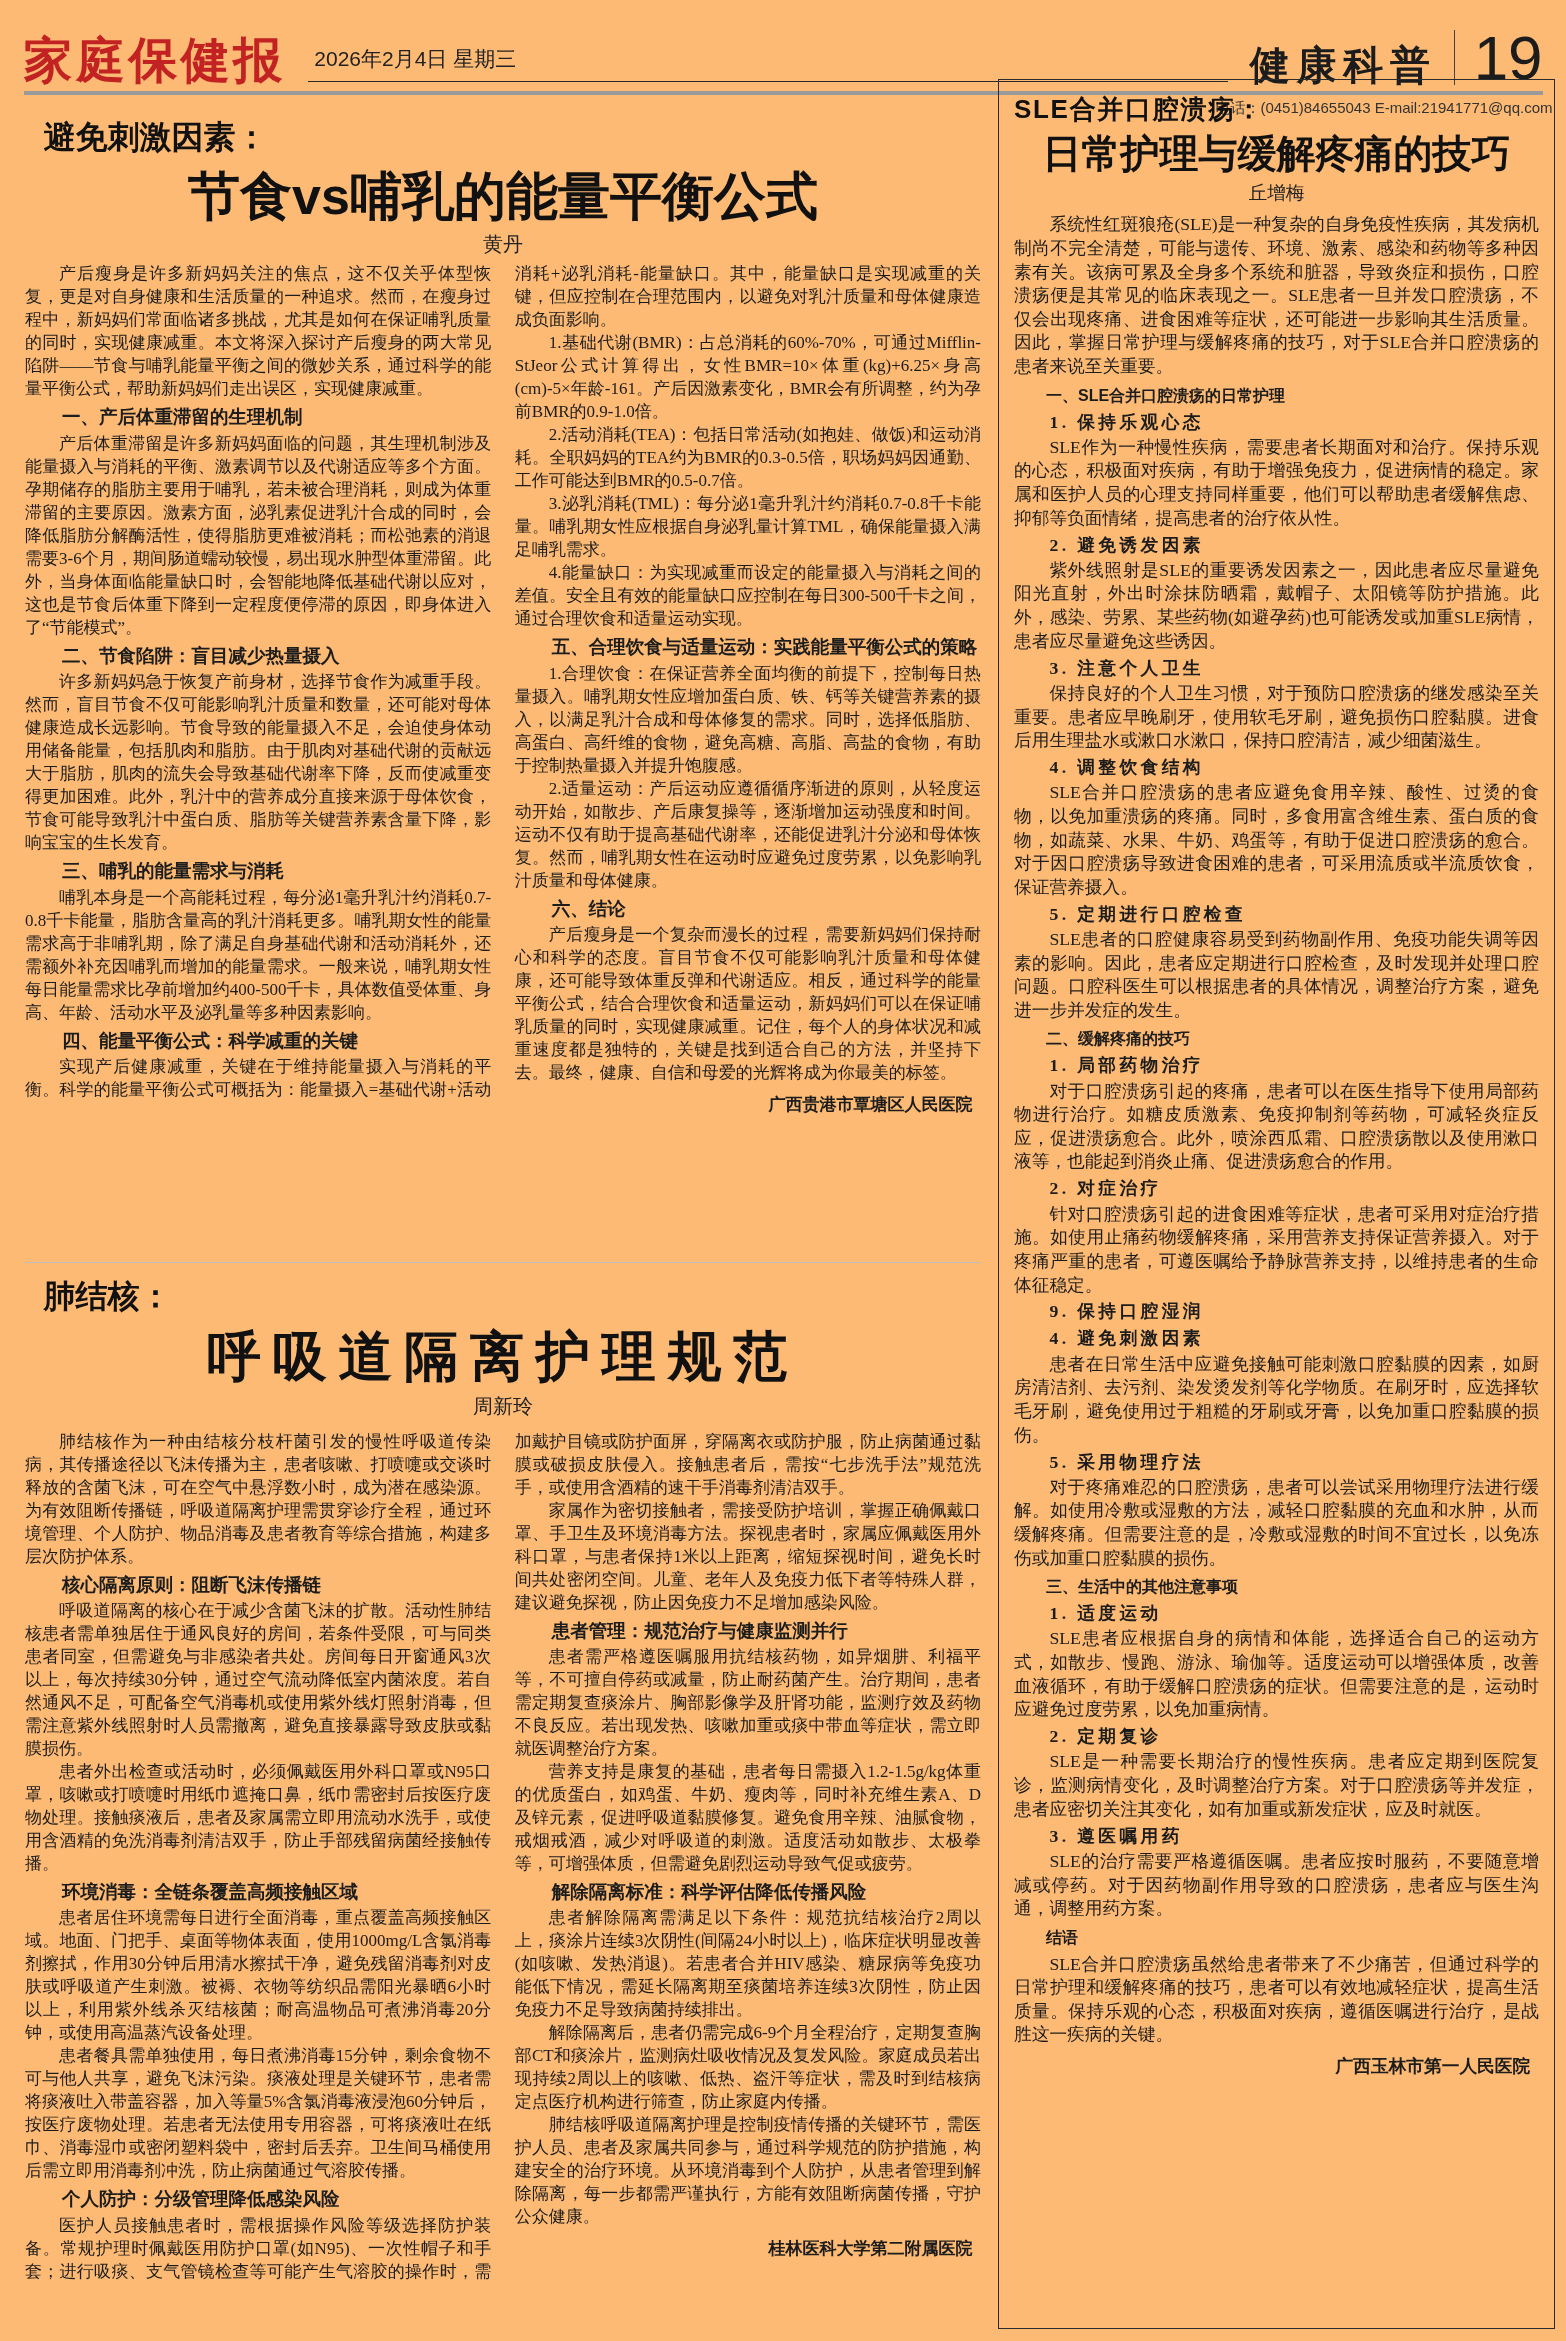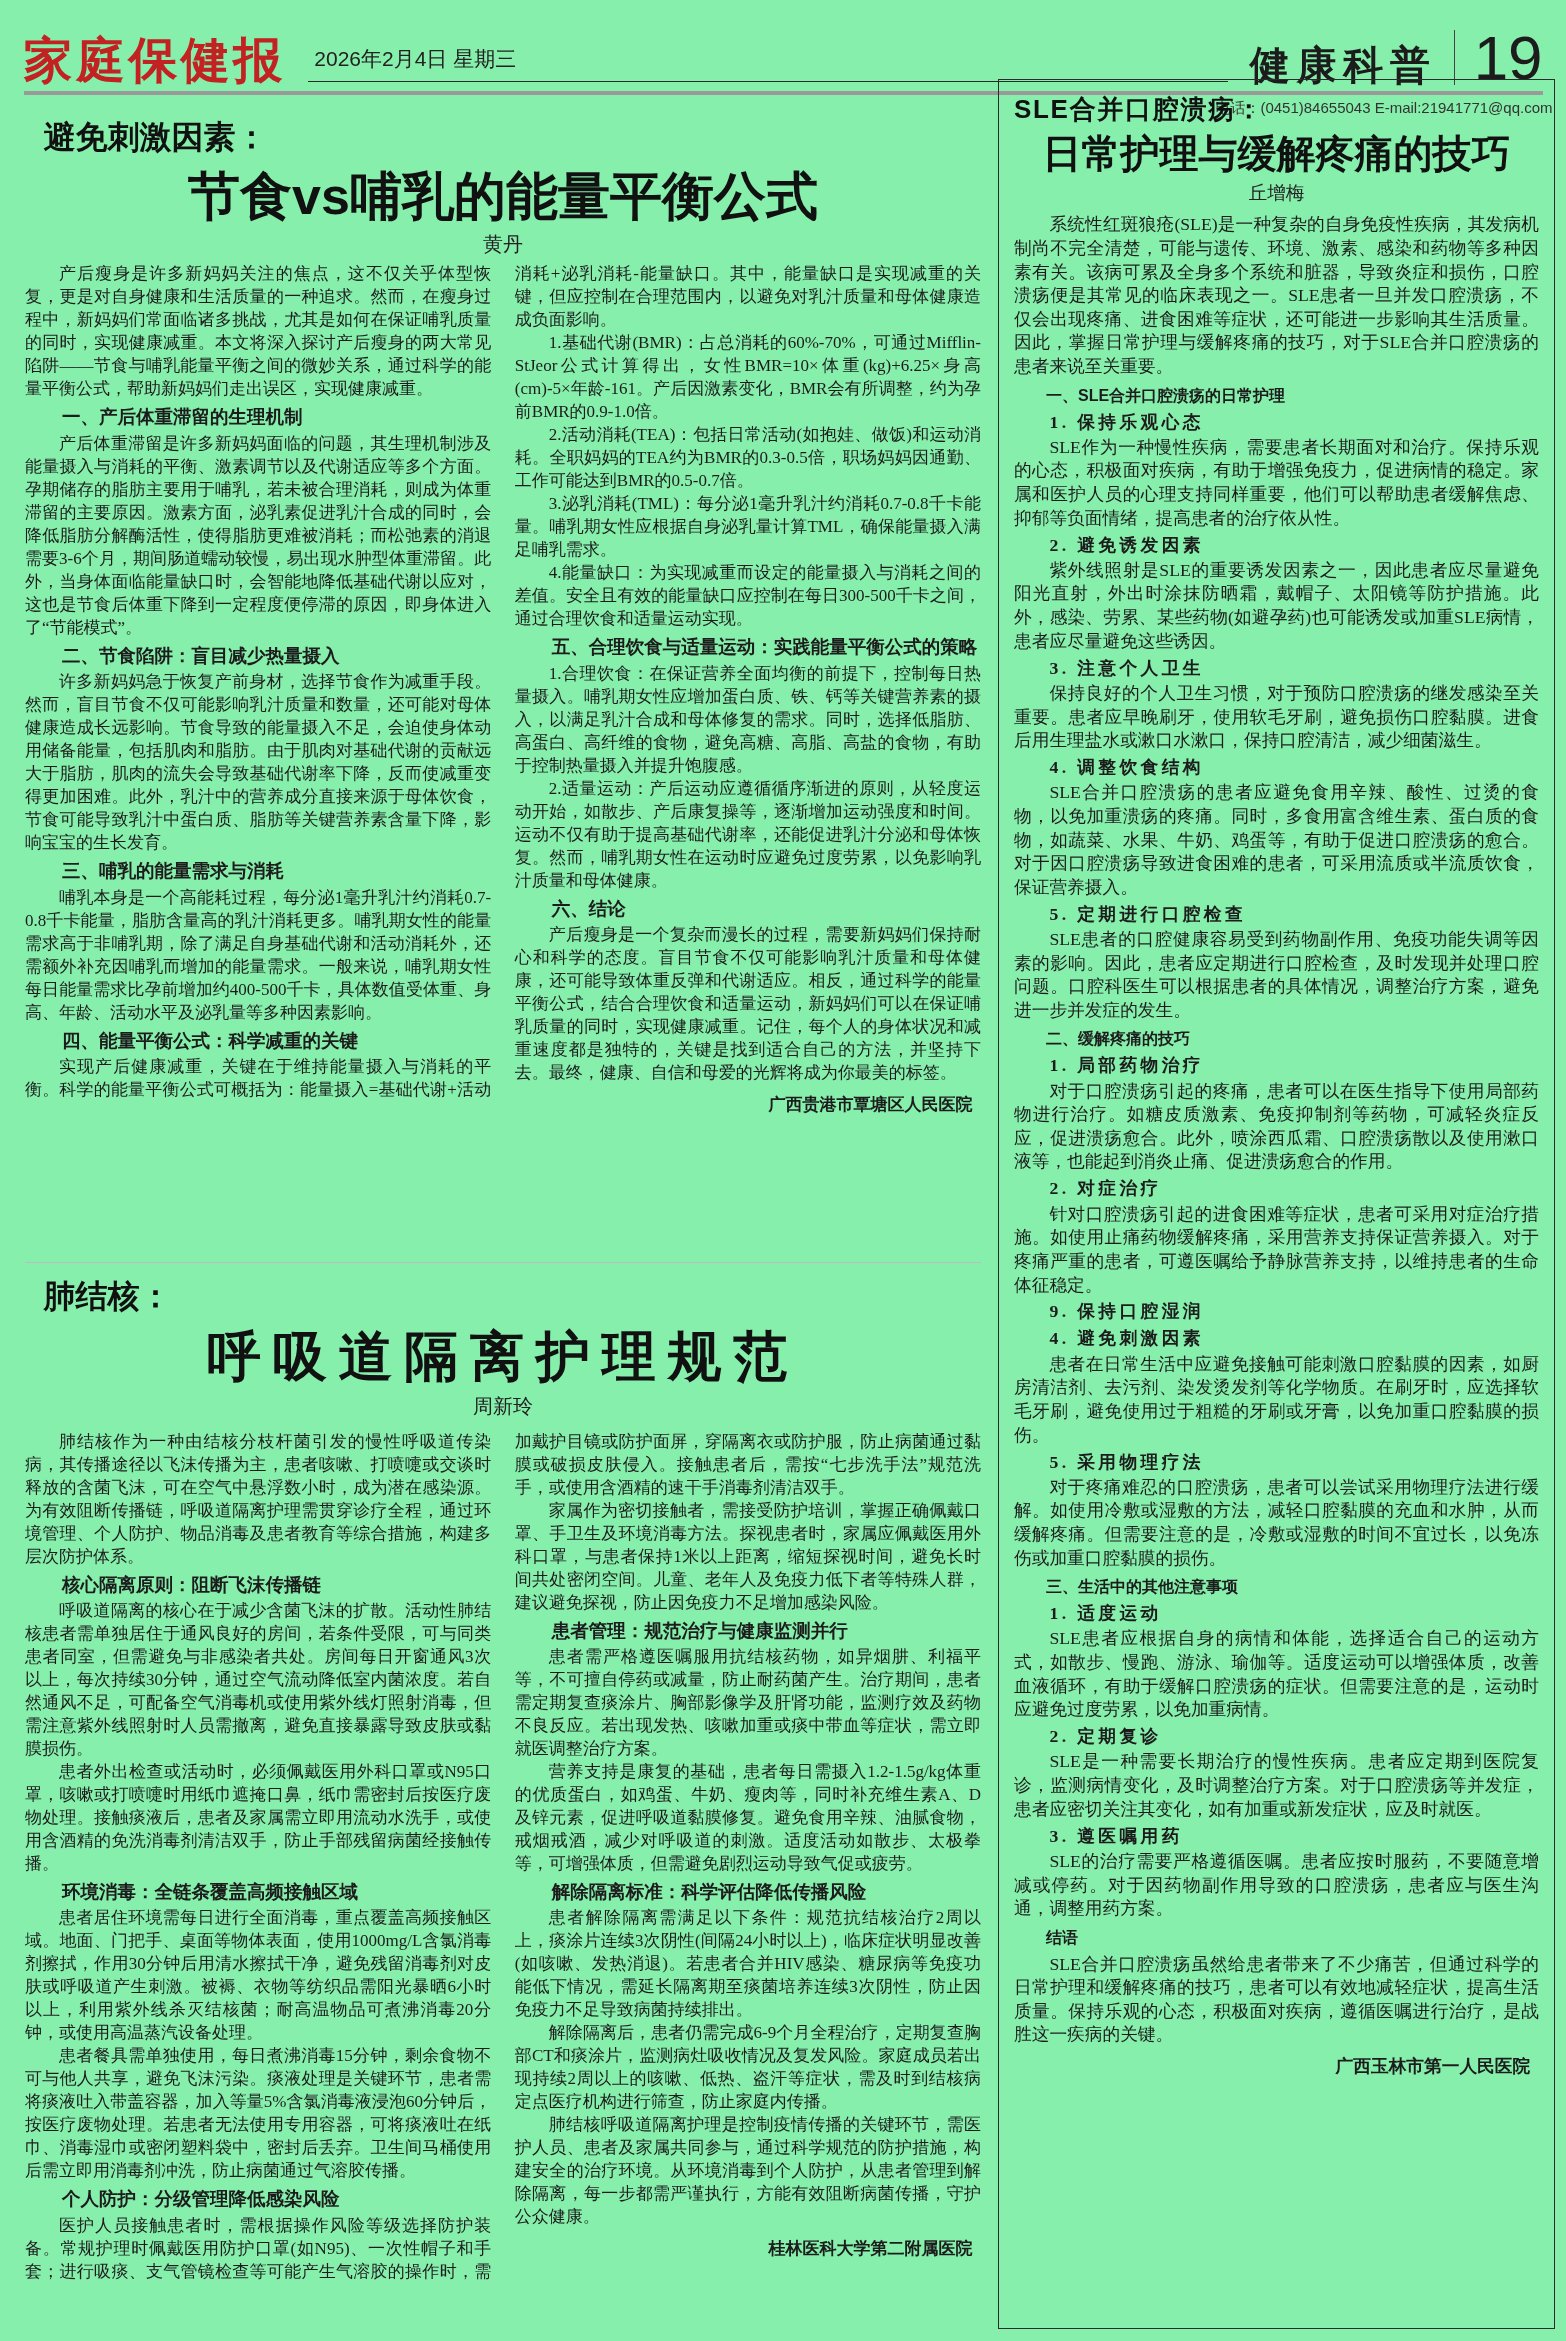--- a/index.html
+++ b/index.html
@@ -1,16 +1,16 @@
 <!DOCTYPE html>
 <html style="font-size:13.5px"><head>
 <meta charset="utf-8">
 <style>
   html,body{margin:0;padding:0;background:#d8d8d4;}
-  .page{position:relative;width:1566px;height:2342px;background:#86efac;margin:0 auto;overflow:hidden;
+  .page{position:relative;width:1566px;height:2342px;background:#fdba74;margin:0 auto;overflow:hidden;
         font-family:"Liberation Serif","DejaVu Serif",serif;color:#1c1c1c;}
   
   .header{position:absolute;left:23.6px;top:8.4px;width:1519px;height:77px;display:flex;align-items:flex-end;}
   .masthead{font-size:49px;font-weight:900;color:#c22222;letter-spacing:3.4px;line-height:1;
             font-family:"Liberation Serif","DejaVu Serif",serif;white-space:nowrap;}
   .date-wrap{flex:1;margin:0 22px 3.4px 22px;border-bottom:1.7px solid #2a2a2a;padding:0 3.4px 8.4px 6.7px;
              font-size:21px;color:#222;font-family:Liberation Sans, sans-serif;white-space:nowrap;}
   .section-name{font-size:40px;font-weight:700;letter-spacing:6.7px;line-height:1;white-space:nowrap;
                 font-family:"Liberation Sans","DejaVu Sans",sans-serif;margin-right:17px;}
   .page-num{font-size:62px;line-height:.9;font-weight:500;border-left:1.7px solid #444;padding-left:19px;

